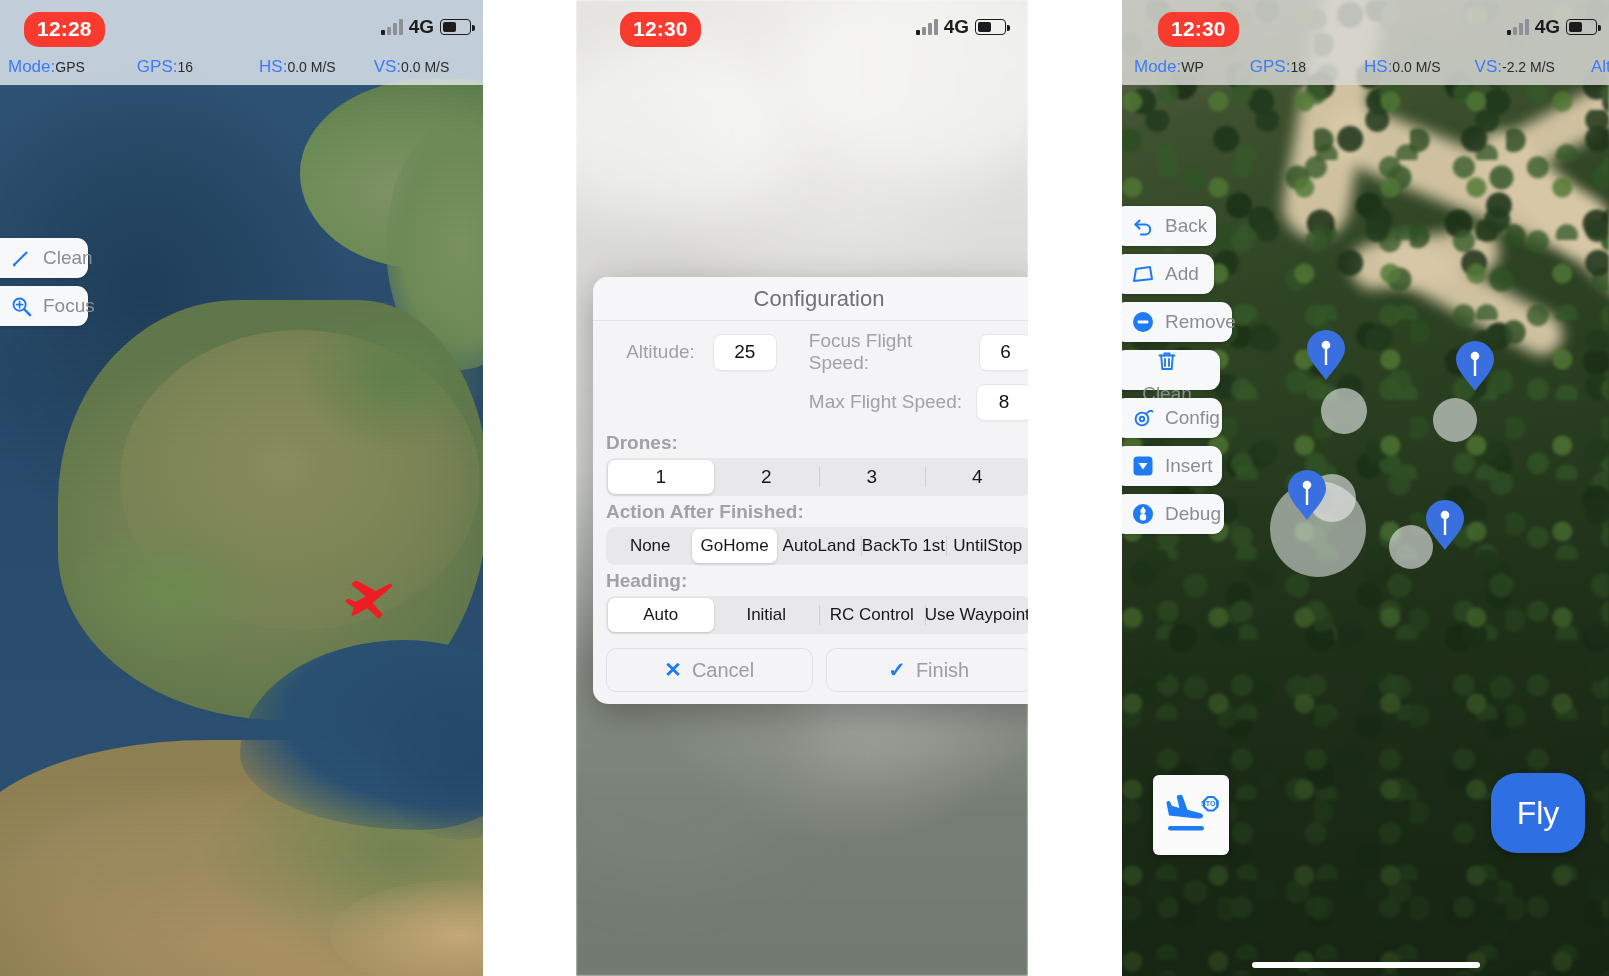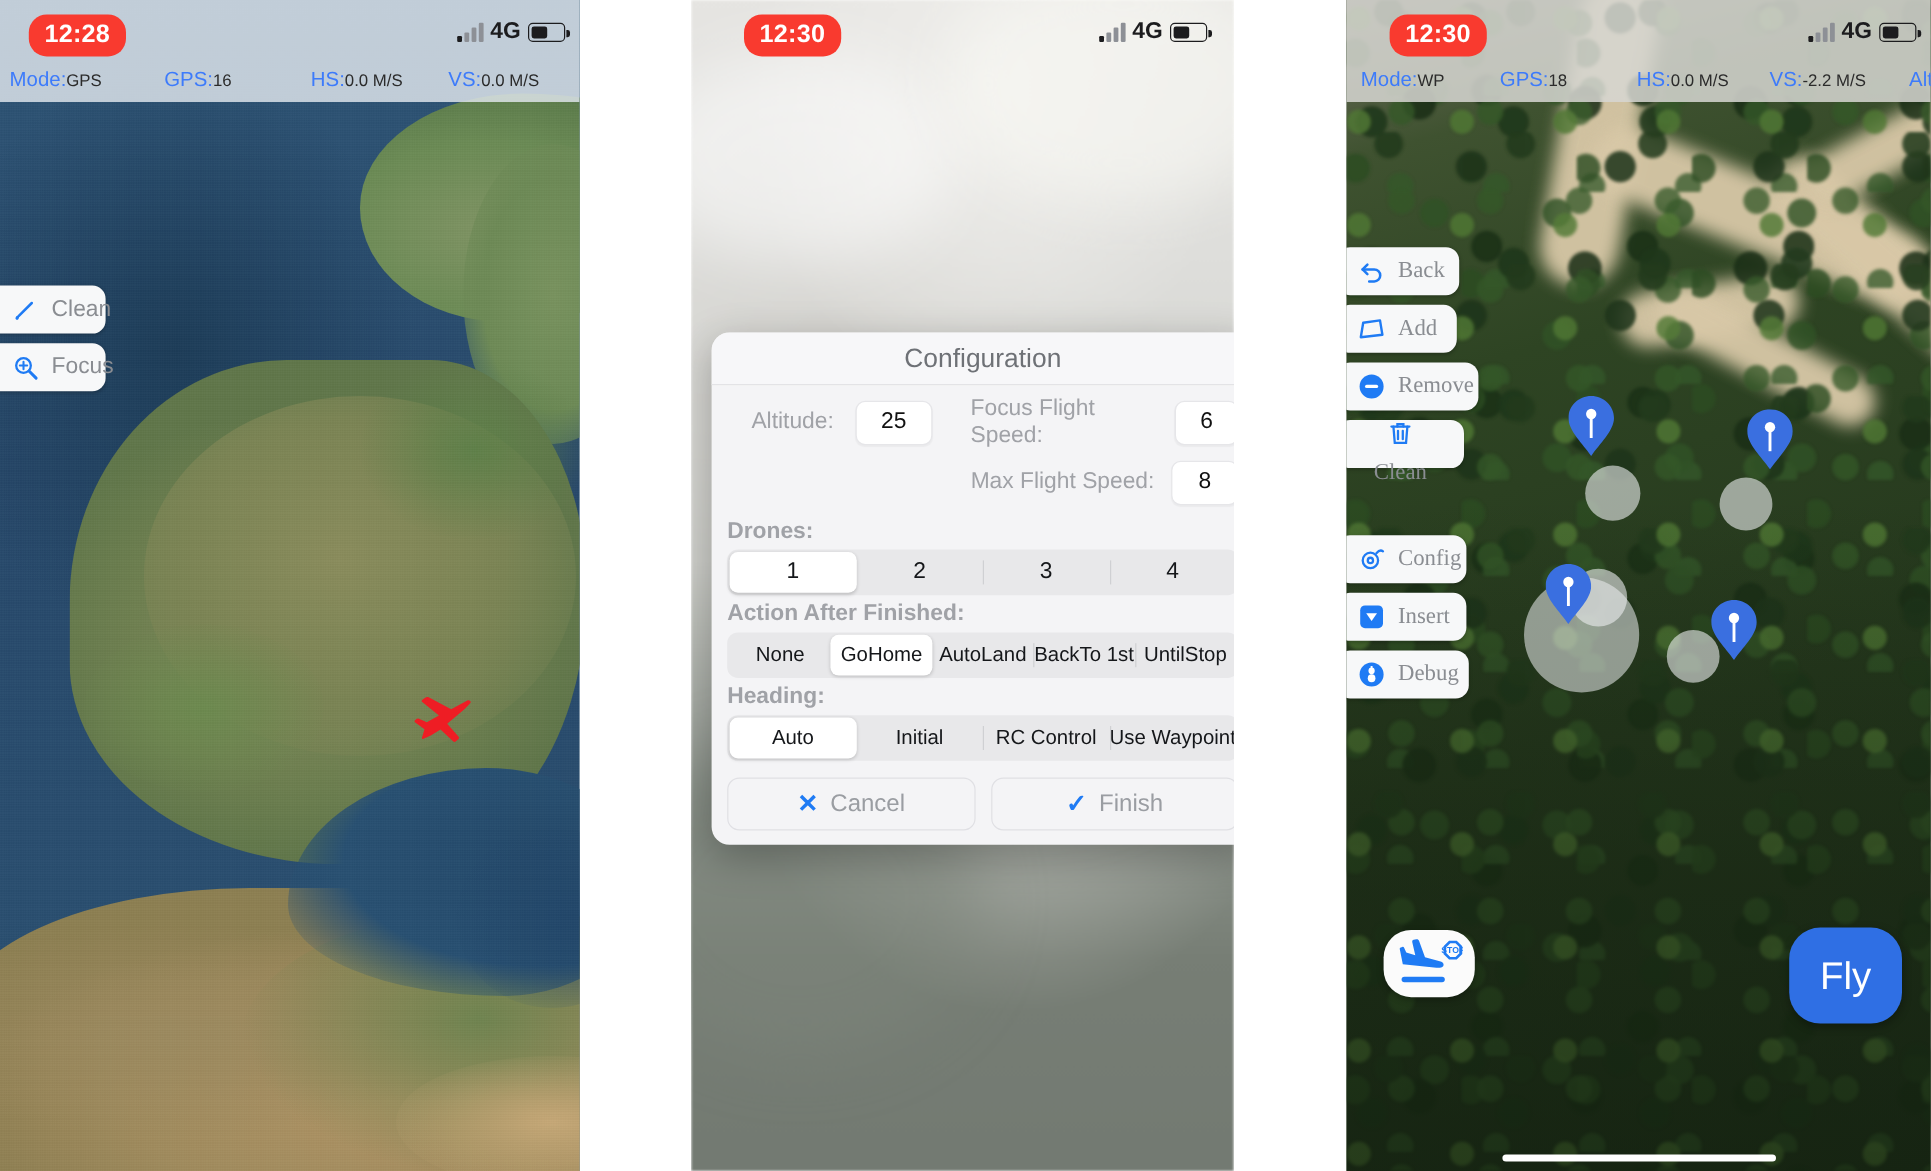--- a/index.html
+++ b/index.html
@@ -224,39 +224,39 @@
   .f-dark { position:absolute; left:0; bottom:0; width:100%; height:560px;
     background:linear-gradient(180deg, rgba(20,34,16,0) 0%, rgba(18,30,14,.42) 55%, rgba(16,28,13,.6) 100%); }
   .wp {
     position:absolute; width:38px; height:50px; z-index:24;
   }
   .wp svg { display:block; }
   .halo { position:absolute; border-radius:50%; background:rgba(236,238,240,.60); z-index:16; }
 
   
   #btnLandStop {
-    position:absolute; left:31px; top:775px; width:76px; height:56px;
-    background:#fbfbfb; border-radius:23px;
+    position:absolute; left:31px; top:775px; width:76px; height:80px;
+    background:#fbfbfb; border-radius:6px;
     box-shadow:0 2px 6px rgba(0,0,0,.3);
     display:flex; align-items:center; justify-content:center; z-index:40;
   }
   #btnFly {
     position:absolute; right:24px; top:773px; width:94px; height:80px;
     background:#2f6fe4; border-radius:26px;
     display:flex; align-items:center; justify-content:center;
     color:#fff; font-size:32px; z-index:40;
     box-shadow:0 2px 7px rgba(0,0,0,.3);
   }
   #homebar3 {
     position:absolute; left:50%; transform:translateX(-50%);
     bottom:8px; width:228px; height:6px; border-radius:4px; background:#fff; z-index:45;
   }
   
   #toolbar3 { position:absolute; left:-8px; top:206px; z-index:35; display:flex; flex-direction:column; gap:8px; }
-  #toolbar3 .pill { padding-left:18px;font-family:Liberation Serif, serif; }
+  #toolbar3 .pill { padding-left:18px; }
 </style>
 </head>
 <body>
 
 <div id="stage">
 
   <div class="panel" id="panel1">
 
     <div id="map1">
       <div class="m1-sea"></div>
@@ -519,21 +519,21 @@
               <path d="M8.5 5.5 V3.5 H13.5 V5.5"></path>
               <path d="M5.2 5.5 L6.3 19 H15.7 L16.8 5.5"></path>
               <path d="M9 9 V16 M13 9 V16"></path>
             </svg>
           </span>
           <span>Clean</span>
         </div>
       </div>
 
       <div>
-        <div class="pill" style="width:108px;margin-top:48px;">
+        <div class="pill" style="width:108px;">
           <span class="ico">
             <svg width="22" height="22" viewBox="0 0 22 22" fill="none" stroke="currentColor" stroke-width="1.9">
               <circle cx="10" cy="12" r="6.4"></circle>
               <circle cx="10" cy="12" r="2.2"></circle>
               <path d="M15 6 Q18 2.5 20.5 4.5" stroke-linecap="round"></path>
             </svg>
           </span>
           <span>Config</span>
         </div>
       </div>

